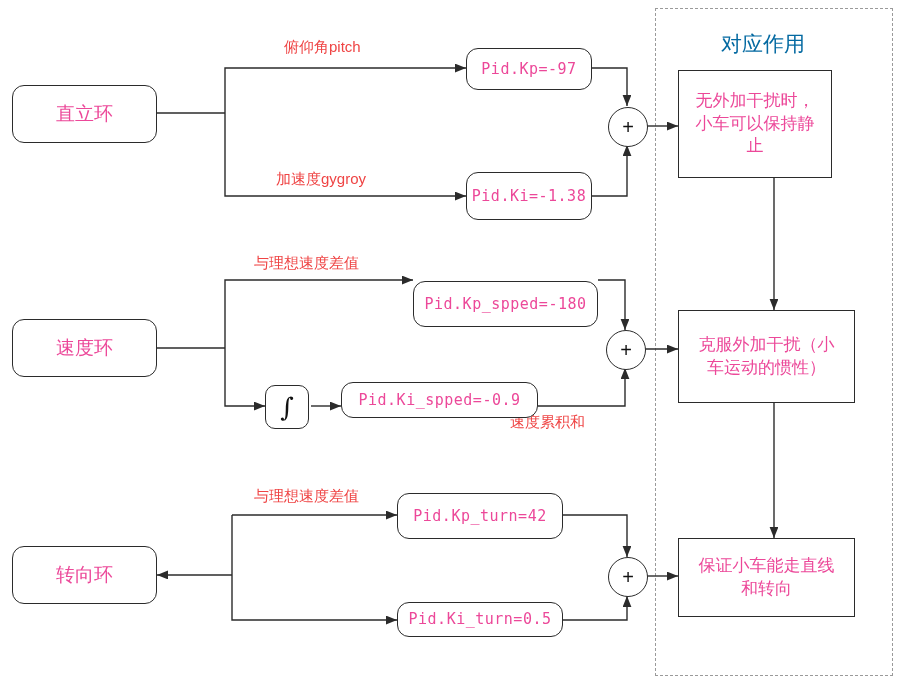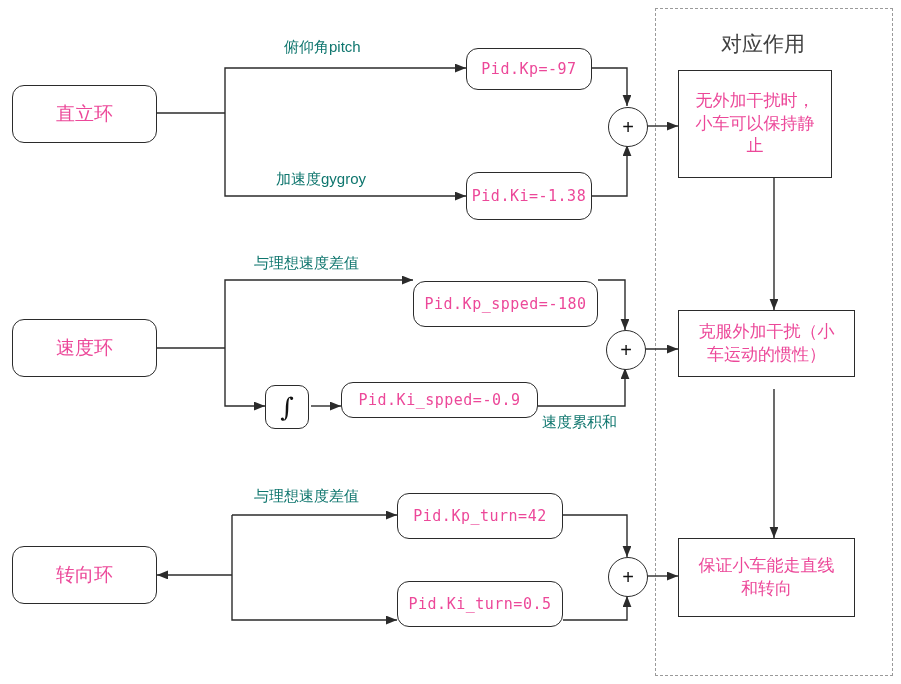--- a/index.html
+++ b/index.html
@@ -45,21 +45,21 @@
   }
   .cn {
     font-size: 17px;
   }
   .cn-big {
     font-size: 19px;
     text-align: right;
   }
   .label {
     position: absolute;
-    color: #0f766e;
+    color: #ef4444;
     white-space: nowrap;
     background: transparent;
   }
   .label.cnlab {
     font-size: 15px;
   }
   .sum {
     position: absolute;
     width: 38px;
     height: 38px;
@@ -88,21 +88,21 @@
   }
   .dashed-region {
     position: absolute;
     border: 1px dashed #9a9a9a;
     box-sizing: border-box;
     background: transparent;
   }
   .region-title {
     position: absolute;
     font-size: 21px;
-    color: #404040;
+    color: #0369a1;
     white-space: nowrap;
   }
 </style>
 </head>
 <body>
 
 <div id="canvas">
 
   <div class="dashed-region" style="left:655px; top:8px; width:238px; height:668px;"></div>
   <div class="region-title" style="left:721px; top:30px;">对应作用</div>
@@ -154,59 +154,59 @@
   <div class="node rounded cn-big" style="left:12px; top:319px; width:145px; height:58px;">
     <span>速度环</span>
   </div>
   <div class="node rounded cn-big" style="left:12px; top:546px; width:145px; height:58px;">
     <span>转向环</span>
   </div>
 
   <div class="label cnlab" style="left:284px; top:38px;">俯仰角pitch</div>
   <div class="label cnlab" style="left:276px; top:170px;">加速度gygroy</div>
   <div class="label cnlab" style="left:254px; top:254px;">与理想速度差值</div>
-  <div class="label cnlab" style="left:542px; top:413px;">速度累积和</div>
+  <div class="label cnlab" style="left:510px; top:413px;">速度累积和</div>
   <div class="label cnlab" style="left:254px; top:487px;">与理想速度差值</div>
 
   <div class="node rounded mono" style="left:466px; top:48px; width:126px; height:42px;">
     <span>Pid.Kp=-97</span>
   </div>
   <div class="node rounded mono" style="left:466px; top:172px; width:126px; height:48px;">
     <span>Pid.Ki=-1.38</span>
   </div>
   <div class="node rounded mono" style="left:413px; top:257px; width:185px; height:46px;margin-top:24px;">
     <span>Pid.Kp_spped=-180</span>
   </div>
   <div class="node rounded mono" style="left:341px; top:382px; width:197px; height:36px;">
     <span>Pid.Ki_spped=-0.9</span>
   </div>
   <div class="node rounded mono" style="left:397px; top:493px; width:166px; height:46px;">
     <span>Pid.Kp_turn=42</span>
   </div>
-  <div class="node rounded mono" style="left:397px; top:581px; width:166px; height:46px;">
+  <div class="node rounded mono" style="left:397px; top:602px; width:166px; height:35px;">
     <span>Pid.Ki_turn=0.5</span>
   </div>
 
   <div class="integ" style="left:265px; top:385px;">
     <span>∫</span>
   </div>
 
   <div class="sum" style="left:608px; top:107px;">
     <span>+</span>
   </div>
   <div class="sum" style="left:606px; top:330px;">
     <span>+</span>
   </div>
   <div class="sum" style="left:608px; top:557px;">
     <span>+</span>
   </div>
 
   <div class="node cn" style="left:678px; top:70px; width:154px; height:108px; padding:0 14px;">
     <span>无外加干扰时，小车可以保持静止</span>
   </div>
-  <div class="node cn" style="left:678px; top:310px; width:177px; height:67px; padding:0 12px;">
+  <div class="node cn" style="left:678px; top:310px; width:177px; height:93px; padding:0 12px;">
     <span>克服外加干扰（小车运动的惯性）</span>
   </div>
   <div class="node cn" style="left:678px; top:538px; width:177px; height:79px; padding:0 12px;">
     <span>保证小车能走直线和转向</span>
   </div>
 
 </div>
 
 </body></html>

